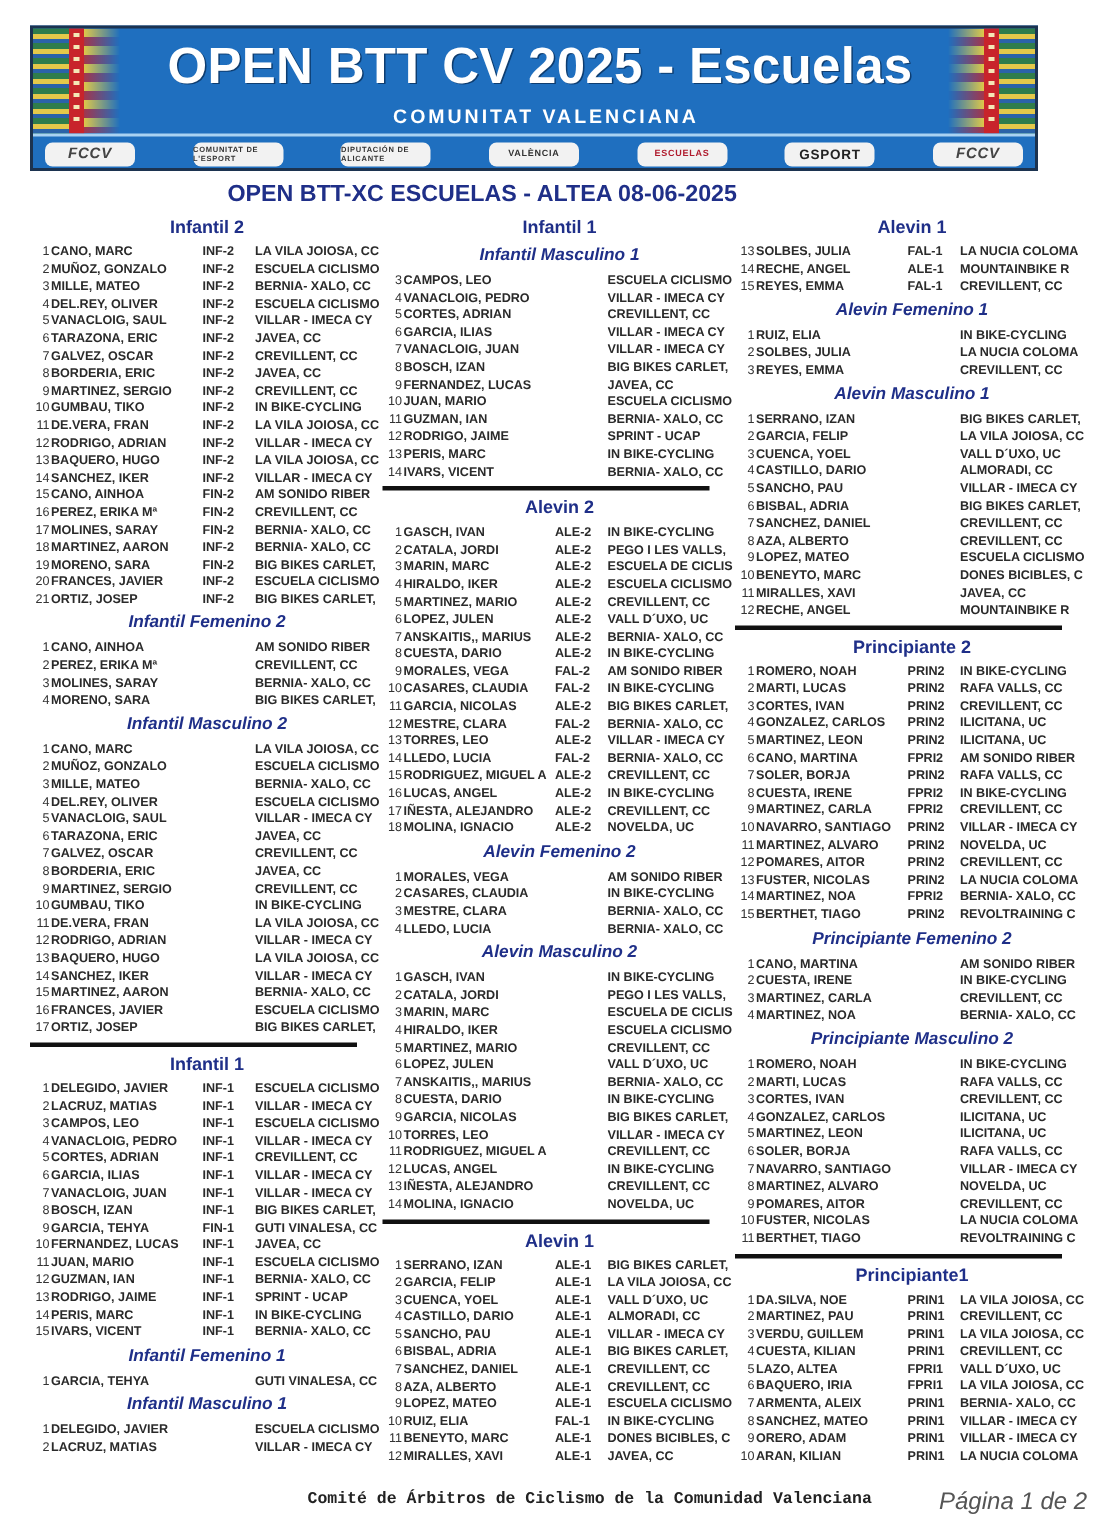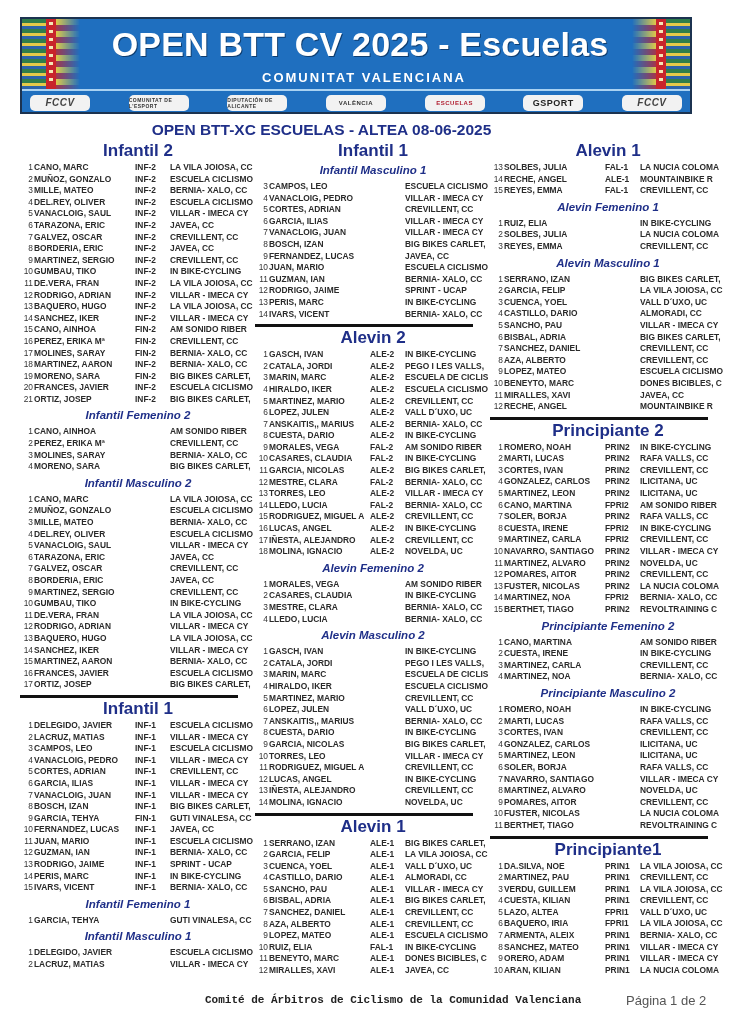--- a/index.html
+++ b/index.html
@@ -64,21 +64,21 @@
     color: #1f2f88; font-weight: bold; font-size: 15.5px;
   }
 
   
   .col { position: absolute; top: 140px; width: 236px; }
   .col.c1 { left: 20px; }
   .col.c2 { left: 255px; }
   .col.c3 { left: 490px; }
 
   .sec-head {
-    text-align: center; color: #1f2f88; font-weight: bold; font-size: 17px;
+    text-align: center; color: #1f2f88; font-weight: bold; font-size: 12px;
     height: 16px; line-height: 16px; padding-left: 0;
   }
   .sec-head.main { margin-top: 3px; margin-bottom: 3px; }
   .sec-head.sub { font-style: italic; font-size: 11.5px; margin-top: 2px; margin-bottom: 3px; }
 
   .row {
     display: flex; font-size: 8.4px; height: 11.6px; line-height: 11.6px;
     font-weight: bold; color: #2a2a2a; white-space: nowrap; overflow: hidden;
   }
   .row .pos { width: 14px; text-align: right; padding-right: 1px; color: #333; font-weight: normal; }
@@ -86,21 +86,21 @@
   .row .cat { width: 35px; }
   .row .club { flex: 1; overflow: hidden; }
   .row.nocat .name { width: 101px; }
 
   .divider { height: 3px; background: #111; margin: 4px 0 2px 0; width: 218px; }
 
   .footer {
     position: absolute; left: 205px; top: 994px; font-size: 11px; font-weight: bold; color: #222; font-family: Liberation Mono, monospace;
   }
   .pagenum {
-    position: absolute; left: 626px; top: 993px; font-size: 13px; color: #555;
+    position: absolute; left: 626px; top: 993px; font-size: 16px; color: #555; font-style: italic;
   }
 </style>
 </head>
 <body>
 
 <div class="banner">
   <div class="deco left">
     <div class="pattern"></div>
       <div class="stripe"></div>
       <div class="fade"></div>

